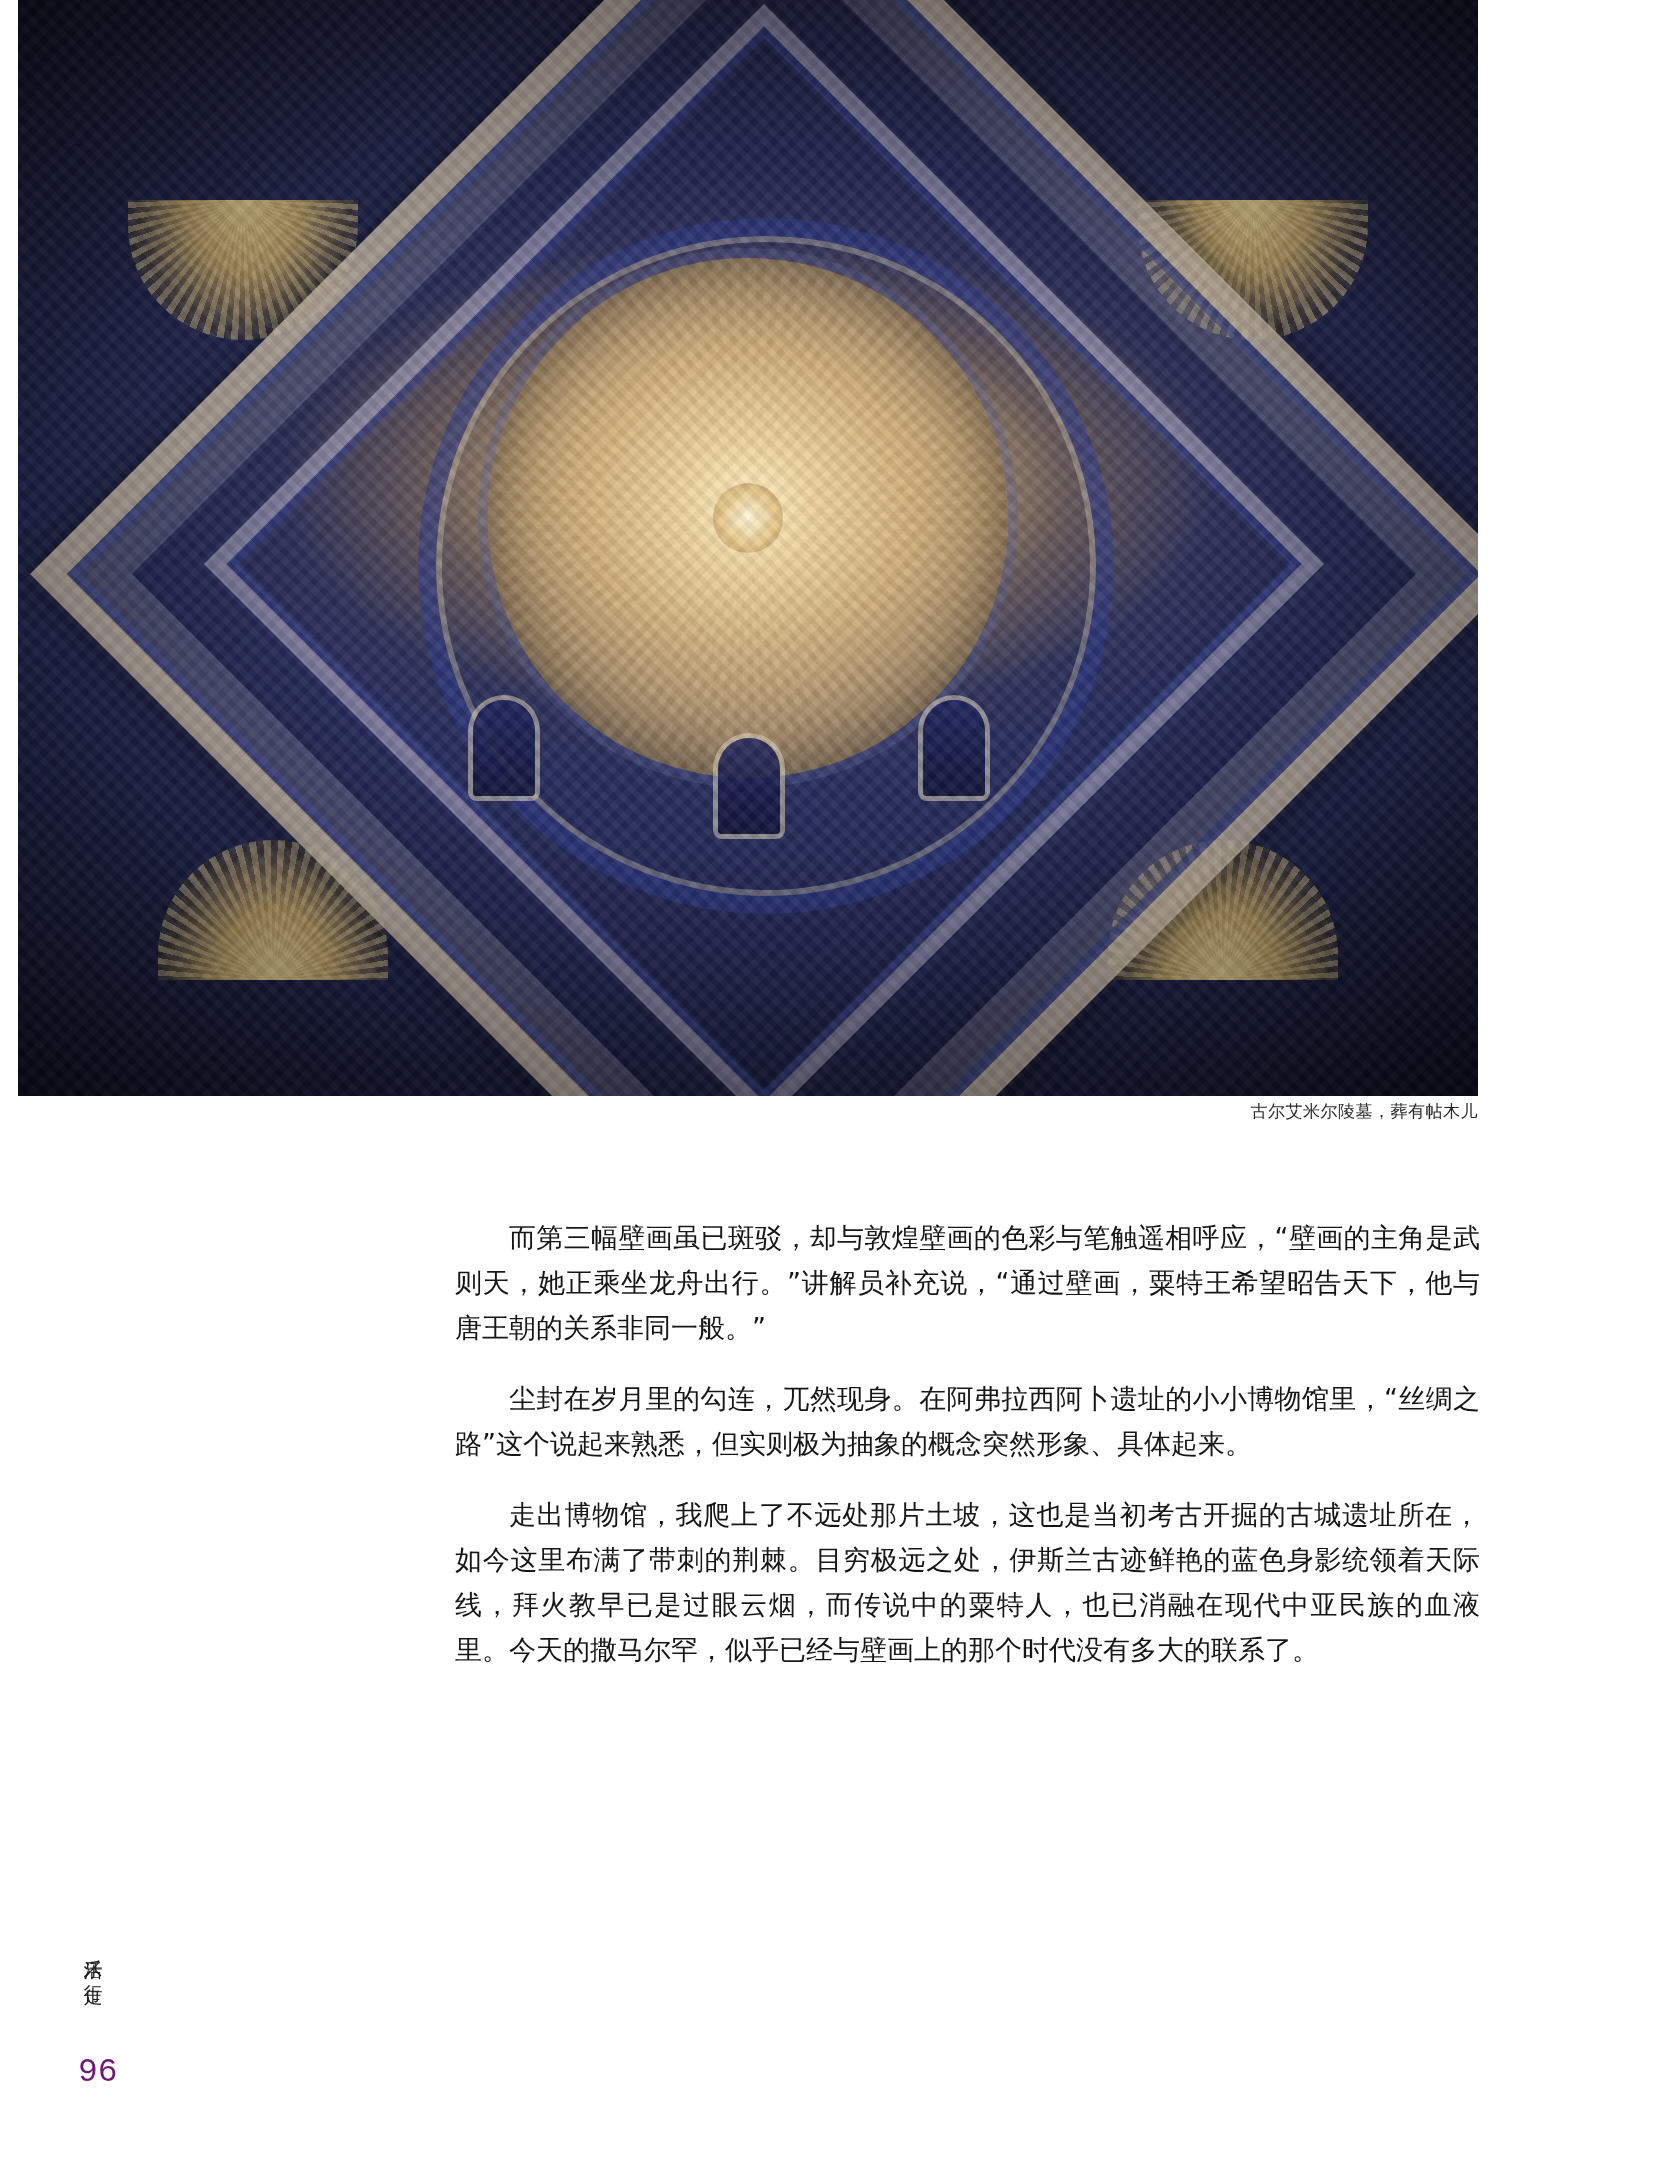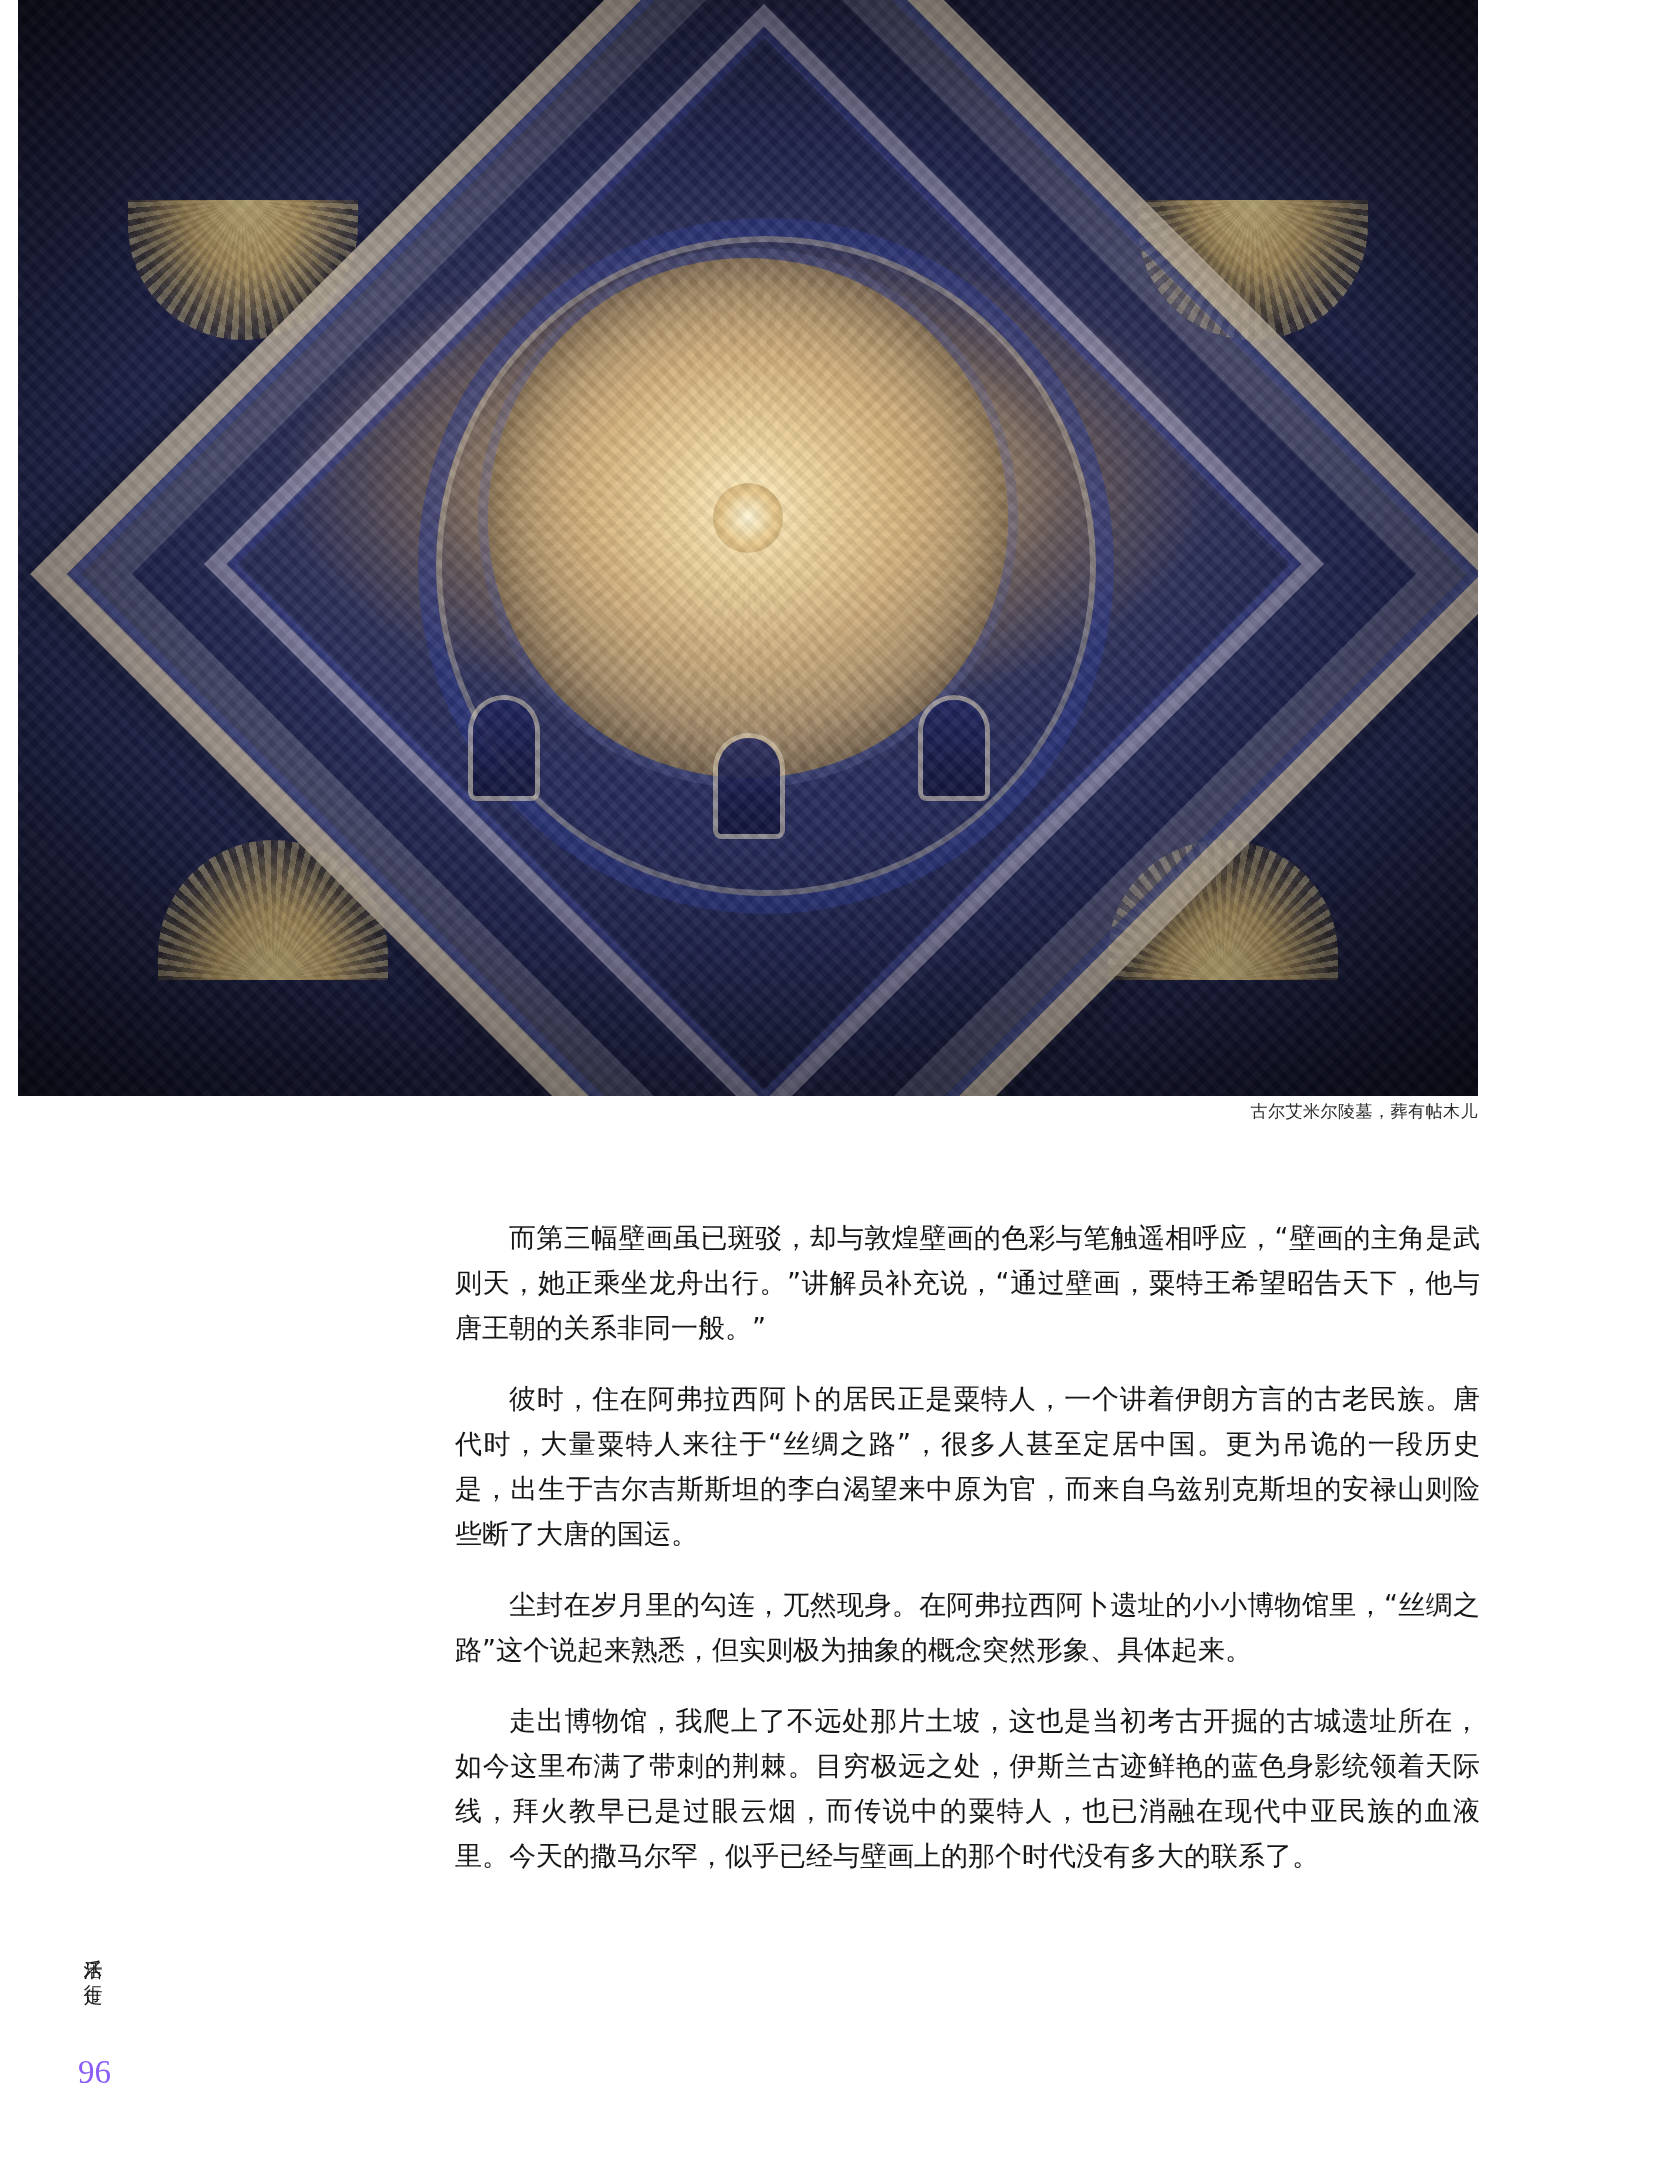--- a/index.html
+++ b/index.html
@@ -172,23 +172,23 @@
     writing-mode: vertical-rl;
     font-size: 19px;
     line-height: 24px;
     letter-spacing: 2px;
     color: #1d1d1d;
     height: 96px;
     margin-left: 4px;
   }
   .folio-number {
     font-size: 33px;
-    color: #8b5cf6;
+    color: #701a75;
     margin-top: 14px;
-    font-family: Liberation Serif, serif;
+    font-family: Liberation Mono, monospace;
   }
 </style>
 </head>
 <body>
 
 <div class="photo-wrap">
   <div class="photo">
     <div class="fan tl"></div>
     <div class="fan tr"></div>
     <div class="fan bl"></div>
@@ -204,21 +204,20 @@
     <div class="arch a3"></div>
     <div class="pattern-edge"></div>
     <div class="vignette"></div>
   </div>
 </div>
 
 <div class="caption">古尔艾米尔陵墓，葬有帖木儿</div>
 
 <div class="article">
   <p>而第三幅壁画虽已斑驳，却与敦煌壁画的色彩与笔触遥相呼应，“壁画的主角是武则天，她正乘坐龙舟出行。”讲解员补充说，“通过壁画，粟特王希望昭告天下，他与唐王朝的关系非同一般。”</p>
-  <p>彼时，住在阿弗拉西阿卜的居民正是粟特人，一个讲着伊朗方言的古老民族。唐代时，大量粟特人来往于“丝绸之路”，很多人甚至定居中国。更为吊诡的一段历史是，出生于吉尔吉斯斯坦的李白渴望来中原为官，而来自乌兹别克斯坦的安禄山则险些断了大唐的国运。</p>
   <p>尘封在岁月里的勾连，兀然现身。在阿弗拉西阿卜遗址的小小博物馆里，“丝绸之路”这个说起来熟悉，但实则极为抽象的概念突然形象、具体起来。</p>
   <p>走出博物馆，我爬上了不远处那片土坡，这也是当初考古开掘的古城遗址所在，如今这里布满了带刺的荆棘。目穷极远之处，伊斯兰古迹鲜艳的蓝色身影统领着天际线，拜火教早已是过眼云烟，而传说中的粟特人，也已消融在现代中亚民族的血液里。今天的撒马尔罕，似乎已经与壁画上的那个时代没有多大的联系了。</p>
 </div>
 
 <div class="folio">
   <div class="folio-label">乐活／行走</div>
   <div class="folio-number">96</div>
 </div>
 
 </body></html>

